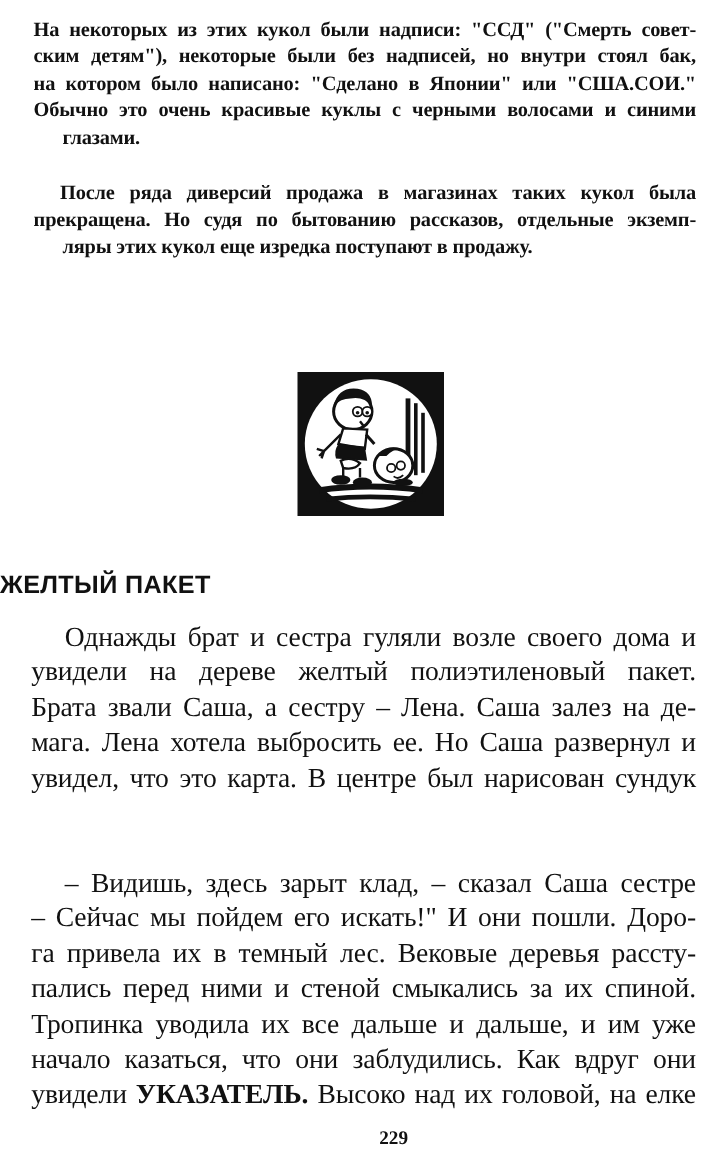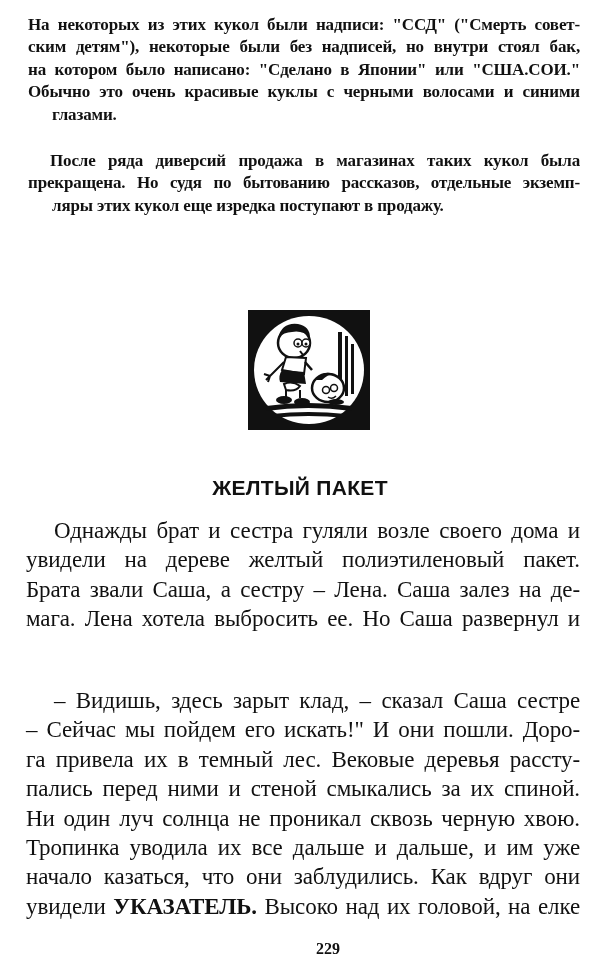--- a/index.html
+++ b/index.html
@@ -57,21 +57,21 @@
       background: #111;
     }
     .illustration svg { display: block; }
 
     
     .story-title {
       position: absolute;
       left: 0;
       top: 476px;
       width: 600px;
-      text-align: center;
+      text-align: left;
       font-family: "Liberation Sans", "DejaVu Sans", sans-serif;
       font-weight: bold;
       font-size: 21px;
       letter-spacing: 0.3px;
     }
 
     
     .body-block {
       position: absolute;
       left: 26px;
@@ -84,21 +84,21 @@
       display: block;
       white-space: nowrap;
       text-align: justify;
       text-align-last: justify;
     }
     .body-block .line.last { text-align-last: left; }
     .body-block .indent { padding-left: 28px; }
     .bold { font-weight: bold; }
 
     #story-para1 { top: 516px; }
-    #story-para2 { top: 686px; }
+    #story-para2 { top: 721px; }
 
     .page-number {
       position: absolute;
       left: 0;
       top: 940px;
       width: 600px;
       text-align: center;
       font-weight: bold;
       font-size: 16px;
       margin-left: 28px;
@@ -165,28 +165,28 @@
     </svg>
   </div>
 
   <div class="story-title">ЖЕЛТЫЙ ПАКЕТ</div>
 
   <div id="story-para1" class="body-block">
     <span class="line indent">Однажды брат и сестра гуляли возле своего дома и</span>
     <span class="line">увидели на дереве желтый полиэтиленовый пакет.</span>
     <span class="line">Брата звали Саша, а сестру – Лена. Саша залез на де-</span>
     <span class="line">мага. Лена хотела выбросить ее. Но Саша развернул и</span>
+    <span class="line">увидел, что это карта. В центре был нарисован сундук</span>
   </div>
 
   <div id="story-para2" class="body-block">
     <span class="line indent">– Видишь, здесь зарыт клад, – сказал Саша сестре</span>
     <span class="line">– Сейчас мы пойдем его искать!" И они пошли. Доро-</span>
     <span class="line">га привела их в темный лес. Вековые деревья рассту-</span>
     <span class="line">пались перед ними и стеной смыкались за их спиной.</span>
-    <span class="line">Ни один луч солнца не проникал сквозь черную хвою.</span>
     <span class="line">Тропинка уводила их все дальше и дальше, и им уже</span>
     <span class="line">начало казаться, что они заблудились. Как вдруг они</span>
     <span class="line"><span>увидели </span><span class="bold">УКАЗАТЕЛЬ.</span><span> Высоко над их головой, на елке</span></span>
   </div>
 
   <div class="page-number">229</div>
 
 </div>
 
 </body></html>

